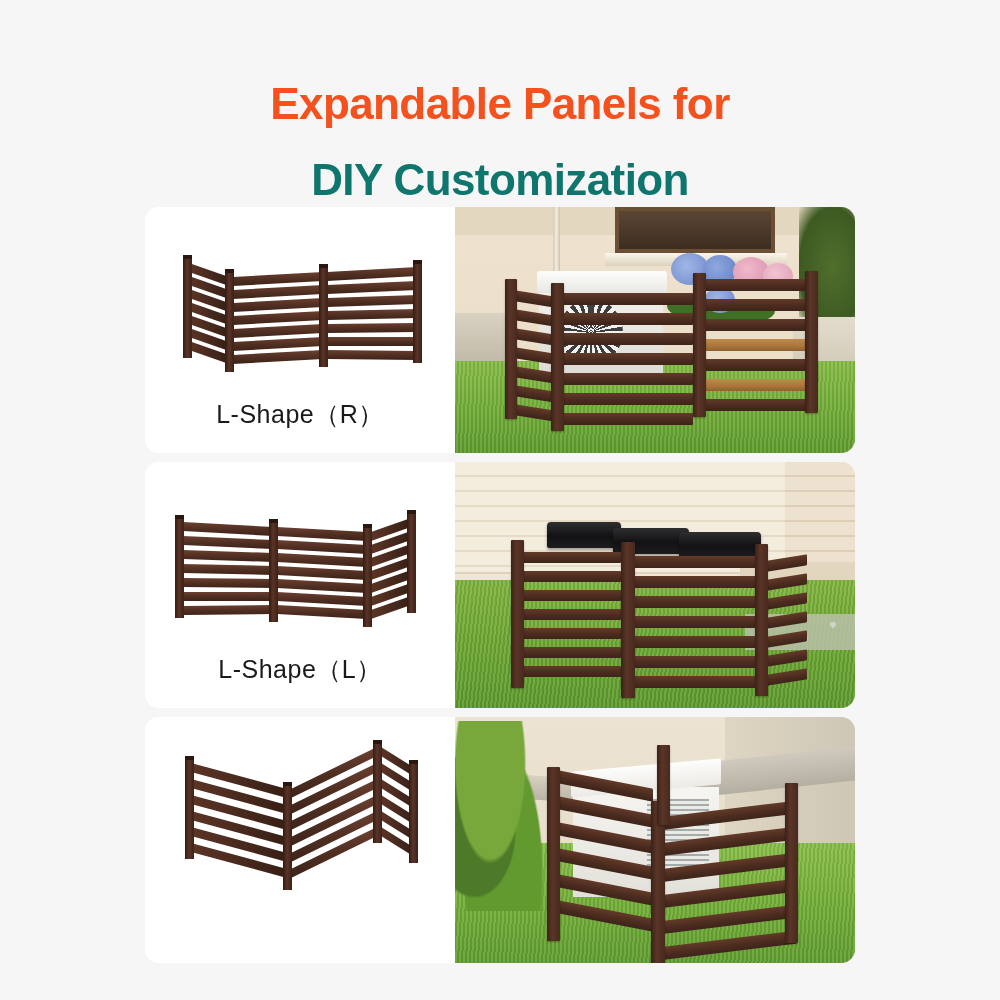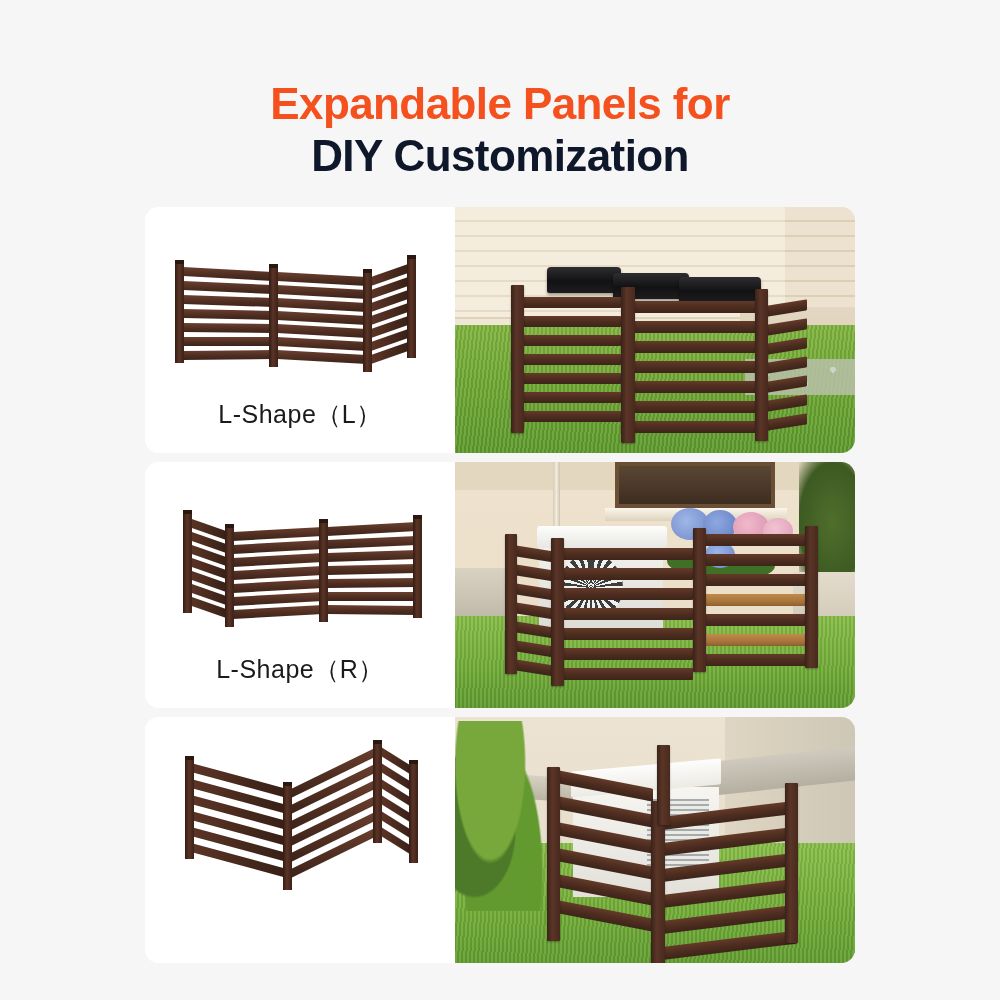--- a/index.html
+++ b/index.html
@@ -220,24 +220,134 @@
   
   .illus svg { display:block; width:310px; height:180px; }
 </style>
 </head>
 <body style="background: rgb(246, 246, 246);">
 
 <div class="page">
 
   <div class="title-block">
     <div class="title-line" style="color: rgb(244, 81, 30);">Expandable Panels for</div>
-    <div class="title-line" style="color: #0f172a;">DIY Customization</div>
+    <div class="title-line" style="color: #0f766e; margin-top: 24px;">DIY Customization</div>
   </div>
 
   <div class="cards">
+
+    <div class="card">
+      <div class="card-left">
+        <div class="illus">
+          <svg viewBox="0 0 310 180">
+
+            <g>
+              <polygon points="44,48 84,62 84,71 44,57" fill="url(#wB)"></polygon>
+              <polygon points="44,61 84,75 84,84 44,70" fill="url(#wB)"></polygon>
+              <polygon points="44,74 84,88 84,97 44,83" fill="url(#wB)"></polygon>
+              <polygon points="44,87 84,101 84,110 44,96" fill="url(#wB)"></polygon>
+              <polygon points="44,100 84,114 84,123 44,109" fill="url(#wB)"></polygon>
+              <polygon points="44,113 84,127 84,136 44,122" fill="url(#wB)"></polygon>
+              <polygon points="44,126 84,140 84,149 44,135" fill="url(#wB)"></polygon>
+            </g>
+
+            <g>
+              <polygon points="88,62 178,57 178,66 88,71" fill="url(#wA)"></polygon>
+              <polygon points="88,75 178,70 178,79 88,84" fill="url(#wA)"></polygon>
+              <polygon points="88,88 178,83 178,92 88,97" fill="url(#wA)"></polygon>
+              <polygon points="88,101 178,96 178,105 88,110" fill="url(#wA)"></polygon>
+              <polygon points="88,114 178,109 178,118 88,123" fill="url(#wA)"></polygon>
+              <polygon points="88,127 178,122 178,131 88,136" fill="url(#wA)"></polygon>
+              <polygon points="88,140 178,135 178,144 88,149" fill="url(#wA)"></polygon>
+            </g>
+
+            <g>
+              <polygon points="182,57 272,52 272,61 182,66" fill="url(#wA)"></polygon>
+              <polygon points="182,70 272,66 272,75 182,79" fill="url(#wA)"></polygon>
+              <polygon points="182,83 272,80 272,89 182,92" fill="url(#wA)"></polygon>
+              <polygon points="182,96 272,94 272,103 182,105" fill="url(#wA)"></polygon>
+              <polygon points="182,109 272,108 272,117 182,118" fill="url(#wA)"></polygon>
+              <polygon points="182,122 272,122 272,131 182,131" fill="url(#wA)"></polygon>
+              <polygon points="182,135 272,136 272,145 182,144" fill="url(#wA)"></polygon>
+            </g>
+
+            <rect x="38" y="43" width="9" height="100" fill="url(#wP)"></rect>
+            <rect x="80" y="57" width="9" height="100" fill="url(#wP)"></rect>
+            <rect x="174" y="52" width="9" height="100" fill="url(#wP)"></rect>
+            <rect x="268" y="48" width="9" height="100" fill="url(#wP)"></rect>
+            <rect x="38" y="40" width="9" height="4" fill="#2a1710"></rect>
+            <rect x="80" y="54" width="9" height="4" fill="#2a1710"></rect>
+            <rect x="174" y="49" width="9" height="4" fill="#2a1710"></rect>
+            <rect x="268" y="45" width="9" height="4" fill="#2a1710"></rect>
+          </svg>
+        </div>
+        <div class="shape-label">L-Shape（R）</div>
+      </div>
+
+      <div class="card-right">
+        <div class="scene">
+          <div class="s2-wall"></div>
+          <div class="s2-wall-band"></div>
+          <div class="s2-window"></div>
+          <div class="s2-window-sill"></div>
+          <div class="s2-downspout"></div>
+          <div class="s2-bush"></div>
+          <div class="s2-concrete"></div>
+          <div class="s2-box"></div>
+          <div class="s2-grass"></div>
+
+          <div class="s2-acbody"></div>
+          <div class="s2-fan"></div>
+          <div class="s2-acunit"></div>
+
+          <div class="s2-leaf" style="left:212px;top:86px;width:40px;height:24px;"></div>
+          <div class="s2-leaf" style="left:246px;top:100px;width:44px;height:22px;"></div>
+          <div class="s2-leaf" style="left:282px;top:92px;width:38px;height:22px;"></div>
+          <div class="hydrangea" style="left:216px;top:46px;width:38px;height:32px;background:radial-gradient(circle at 40% 40%,#9fb6e6,#6d86c9);"></div>
+          <div class="hydrangea" style="left:248px;top:48px;width:34px;height:30px;background:radial-gradient(circle at 40% 40%,#8fa8df,#5f7cc2);"></div>
+          <div class="hydrangea" style="left:278px;top:50px;width:36px;height:30px;background:radial-gradient(circle at 40% 40%,#f0b9ca,#d98fae);"></div>
+          <div class="hydrangea" style="left:308px;top:56px;width:30px;height:26px;background:radial-gradient(circle at 40% 40%,#f2c3d1,#de9db8);"></div>
+          <div class="hydrangea" style="left:250px;top:80px;width:30px;height:26px;background:radial-gradient(circle at 40% 40%,#9db6e8,#6b86cb);"></div>
+
+          <div class="fence-photo" style="left:50px;top:72px;width:50px;height:148px;">
+            <div class="slat" style="left:4px;top:14px;width:46px;height:11px;transform:skewY(9deg);"></div>
+            <div class="slat" style="left:4px;top:33px;width:46px;height:11px;transform:skewY(9deg);"></div>
+            <div class="slat" style="left:4px;top:52px;width:46px;height:11px;transform:skewY(9deg);"></div>
+            <div class="slat" style="left:4px;top:71px;width:46px;height:11px;transform:skewY(9deg);"></div>
+            <div class="slat" style="left:4px;top:90px;width:46px;height:11px;transform:skewY(9deg);"></div>
+            <div class="slat" style="left:4px;top:109px;width:46px;height:11px;transform:skewY(9deg);"></div>
+            <div class="slat" style="left:4px;top:128px;width:46px;height:11px;transform:skewY(9deg);"></div>
+            <div class="post" style="left:0;top:0;width:12px;height:140px;"></div>
+          </div>
+
+          <div class="fence-photo" style="left:96px;top:80px;width:142px;height:142px;">
+            <div class="slat" style="left:8px;top:6px;width:134px;height:12px;"></div>
+            <div class="slat" style="left:8px;top:26px;width:134px;height:12px;"></div>
+            <div class="slat" style="left:8px;top:46px;width:134px;height:12px;"></div>
+            <div class="slat" style="left:8px;top:66px;width:134px;height:12px;"></div>
+            <div class="slat" style="left:8px;top:86px;width:134px;height:12px;"></div>
+            <div class="slat" style="left:8px;top:106px;width:134px;height:12px;"></div>
+            <div class="slat" style="left:8px;top:126px;width:134px;height:12px;"></div>
+            <div class="post" style="left:0;top:-4px;width:13px;height:148px;"></div>
+          </div>
+
+          <div class="fence-photo" style="left:238px;top:68px;width:124px;height:134px;">
+            <div class="slat" style="left:8px;top:4px;width:116px;height:12px;"></div>
+            <div class="slat" style="left:8px;top:24px;width:116px;height:12px;"></div>
+            <div class="slat" style="left:8px;top:44px;width:116px;height:12px;"></div>
+            <div class="slat light" style="left:8px;top:64px;width:116px;height:12px;"></div>
+            <div class="slat" style="left:8px;top:84px;width:116px;height:12px;"></div>
+            <div class="slat light" style="left:8px;top:104px;width:116px;height:12px;"></div>
+            <div class="slat" style="left:8px;top:124px;width:116px;height:12px;"></div>
+            <div class="post" style="left:0;top:-2px;width:13px;height:144px;"></div>
+            <div class="post" style="left:112px;top:-4px;width:13px;height:142px;"></div>
+          </div>
+        </div>
+      </div>
+    </div>
 
     <div class="card">
       <div class="card-left">
         <div class="illus">
           <svg viewBox="0 0 310 180">
             <defs>
               <linearGradient id="wA" x1="0" y1="0" x2="0" y2="1">
                 <stop offset="0%" stop-color="#6b4030"></stop>
                   <stop offset="55%" stop-color="#4f2e21"></stop>
                   <stop offset="100%" stop-color="#3d2319"></stop>
@@ -345,130 +455,20 @@
         </div>
       </div>
     </div>
 
     <div class="card">
       <div class="card-left">
         <div class="illus">
           <svg viewBox="0 0 310 180">
 
             <g>
-              <polygon points="44,48 84,62 84,71 44,57" fill="url(#wB)"></polygon>
-              <polygon points="44,61 84,75 84,84 44,70" fill="url(#wB)"></polygon>
-              <polygon points="44,74 84,88 84,97 44,83" fill="url(#wB)"></polygon>
-              <polygon points="44,87 84,101 84,110 44,96" fill="url(#wB)"></polygon>
-              <polygon points="44,100 84,114 84,123 44,109" fill="url(#wB)"></polygon>
-              <polygon points="44,113 84,127 84,136 44,122" fill="url(#wB)"></polygon>
-              <polygon points="44,126 84,140 84,149 44,135" fill="url(#wB)"></polygon>
-            </g>
-
-            <g>
-              <polygon points="88,62 178,57 178,66 88,71" fill="url(#wA)"></polygon>
-              <polygon points="88,75 178,70 178,79 88,84" fill="url(#wA)"></polygon>
-              <polygon points="88,88 178,83 178,92 88,97" fill="url(#wA)"></polygon>
-              <polygon points="88,101 178,96 178,105 88,110" fill="url(#wA)"></polygon>
-              <polygon points="88,114 178,109 178,118 88,123" fill="url(#wA)"></polygon>
-              <polygon points="88,127 178,122 178,131 88,136" fill="url(#wA)"></polygon>
-              <polygon points="88,140 178,135 178,144 88,149" fill="url(#wA)"></polygon>
-            </g>
-
-            <g>
-              <polygon points="182,57 272,52 272,61 182,66" fill="url(#wA)"></polygon>
-              <polygon points="182,70 272,66 272,75 182,79" fill="url(#wA)"></polygon>
-              <polygon points="182,83 272,80 272,89 182,92" fill="url(#wA)"></polygon>
-              <polygon points="182,96 272,94 272,103 182,105" fill="url(#wA)"></polygon>
-              <polygon points="182,109 272,108 272,117 182,118" fill="url(#wA)"></polygon>
-              <polygon points="182,122 272,122 272,131 182,131" fill="url(#wA)"></polygon>
-              <polygon points="182,135 272,136 272,145 182,144" fill="url(#wA)"></polygon>
-            </g>
-
-            <rect x="38" y="43" width="9" height="100" fill="url(#wP)"></rect>
-            <rect x="80" y="57" width="9" height="100" fill="url(#wP)"></rect>
-            <rect x="174" y="52" width="9" height="100" fill="url(#wP)"></rect>
-            <rect x="268" y="48" width="9" height="100" fill="url(#wP)"></rect>
-            <rect x="38" y="40" width="9" height="4" fill="#2a1710"></rect>
-            <rect x="80" y="54" width="9" height="4" fill="#2a1710"></rect>
-            <rect x="174" y="49" width="9" height="4" fill="#2a1710"></rect>
-            <rect x="268" y="45" width="9" height="4" fill="#2a1710"></rect>
-          </svg>
-        </div>
-        <div class="shape-label">L-Shape（R）</div>
-      </div>
-
-      <div class="card-right">
-        <div class="scene">
-          <div class="s2-wall"></div>
-          <div class="s2-wall-band"></div>
-          <div class="s2-window"></div>
-          <div class="s2-window-sill"></div>
-          <div class="s2-downspout"></div>
-          <div class="s2-bush"></div>
-          <div class="s2-concrete"></div>
-          <div class="s2-box"></div>
-          <div class="s2-grass"></div>
-
-          <div class="s2-acbody"></div>
-          <div class="s2-fan"></div>
-          <div class="s2-acunit"></div>
-
-          <div class="s2-leaf" style="left:212px;top:86px;width:40px;height:24px;"></div>
-          <div class="s2-leaf" style="left:246px;top:100px;width:44px;height:22px;"></div>
-          <div class="s2-leaf" style="left:282px;top:92px;width:38px;height:22px;"></div>
-          <div class="hydrangea" style="left:216px;top:46px;width:38px;height:32px;background:radial-gradient(circle at 40% 40%,#9fb6e6,#6d86c9);"></div>
-          <div class="hydrangea" style="left:248px;top:48px;width:34px;height:30px;background:radial-gradient(circle at 40% 40%,#8fa8df,#5f7cc2);"></div>
-          <div class="hydrangea" style="left:278px;top:50px;width:36px;height:30px;background:radial-gradient(circle at 40% 40%,#f0b9ca,#d98fae);"></div>
-          <div class="hydrangea" style="left:308px;top:56px;width:30px;height:26px;background:radial-gradient(circle at 40% 40%,#f2c3d1,#de9db8);"></div>
-          <div class="hydrangea" style="left:250px;top:80px;width:30px;height:26px;background:radial-gradient(circle at 40% 40%,#9db6e8,#6b86cb);"></div>
-
-          <div class="fence-photo" style="left:50px;top:72px;width:50px;height:148px;">
-            <div class="slat" style="left:4px;top:14px;width:46px;height:11px;transform:skewY(9deg);"></div>
-            <div class="slat" style="left:4px;top:33px;width:46px;height:11px;transform:skewY(9deg);"></div>
-            <div class="slat" style="left:4px;top:52px;width:46px;height:11px;transform:skewY(9deg);"></div>
-            <div class="slat" style="left:4px;top:71px;width:46px;height:11px;transform:skewY(9deg);"></div>
-            <div class="slat" style="left:4px;top:90px;width:46px;height:11px;transform:skewY(9deg);"></div>
-            <div class="slat" style="left:4px;top:109px;width:46px;height:11px;transform:skewY(9deg);"></div>
-            <div class="slat" style="left:4px;top:128px;width:46px;height:11px;transform:skewY(9deg);"></div>
-            <div class="post" style="left:0;top:0;width:12px;height:140px;"></div>
-          </div>
-
-          <div class="fence-photo" style="left:96px;top:80px;width:142px;height:142px;">
-            <div class="slat" style="left:8px;top:6px;width:134px;height:12px;"></div>
-            <div class="slat" style="left:8px;top:26px;width:134px;height:12px;"></div>
-            <div class="slat" style="left:8px;top:46px;width:134px;height:12px;"></div>
-            <div class="slat" style="left:8px;top:66px;width:134px;height:12px;"></div>
-            <div class="slat" style="left:8px;top:86px;width:134px;height:12px;"></div>
-            <div class="slat" style="left:8px;top:106px;width:134px;height:12px;"></div>
-            <div class="slat" style="left:8px;top:126px;width:134px;height:12px;"></div>
-            <div class="post" style="left:0;top:-4px;width:13px;height:148px;"></div>
-          </div>
-
-          <div class="fence-photo" style="left:238px;top:68px;width:124px;height:134px;">
-            <div class="slat" style="left:8px;top:4px;width:116px;height:12px;"></div>
-            <div class="slat" style="left:8px;top:24px;width:116px;height:12px;"></div>
-            <div class="slat" style="left:8px;top:44px;width:116px;height:12px;"></div>
-            <div class="slat light" style="left:8px;top:64px;width:116px;height:12px;"></div>
-            <div class="slat" style="left:8px;top:84px;width:116px;height:12px;"></div>
-            <div class="slat light" style="left:8px;top:104px;width:116px;height:12px;"></div>
-            <div class="slat" style="left:8px;top:124px;width:116px;height:12px;"></div>
-            <div class="post" style="left:0;top:-2px;width:13px;height:144px;"></div>
-            <div class="post" style="left:112px;top:-4px;width:13px;height:142px;"></div>
-          </div>
-        </div>
-      </div>
-    </div>
-
-    <div class="card">
-      <div class="card-left">
-        <div class="illus">
-          <svg viewBox="0 0 310 180">
-
-            <g>
               <polygon points="46,38 142,64 142,73 46,47" fill="url(#wB)"></polygon>
               <polygon points="46,54 142,80 142,89 46,63" fill="url(#wB)"></polygon>
               <polygon points="46,70 142,96 142,105 46,79" fill="url(#wB)"></polygon>
               <polygon points="46,86 142,112 142,121 46,95" fill="url(#wB)"></polygon>
               <polygon points="46,102 142,128 142,137 46,111" fill="url(#wB)"></polygon>
               <polygon points="46,118 142,144 142,153 46,127" fill="url(#wB)"></polygon>
             </g>
 
             <g>
               <polygon points="146,64 232,22 232,31 146,73" fill="url(#wA)"></polygon>

